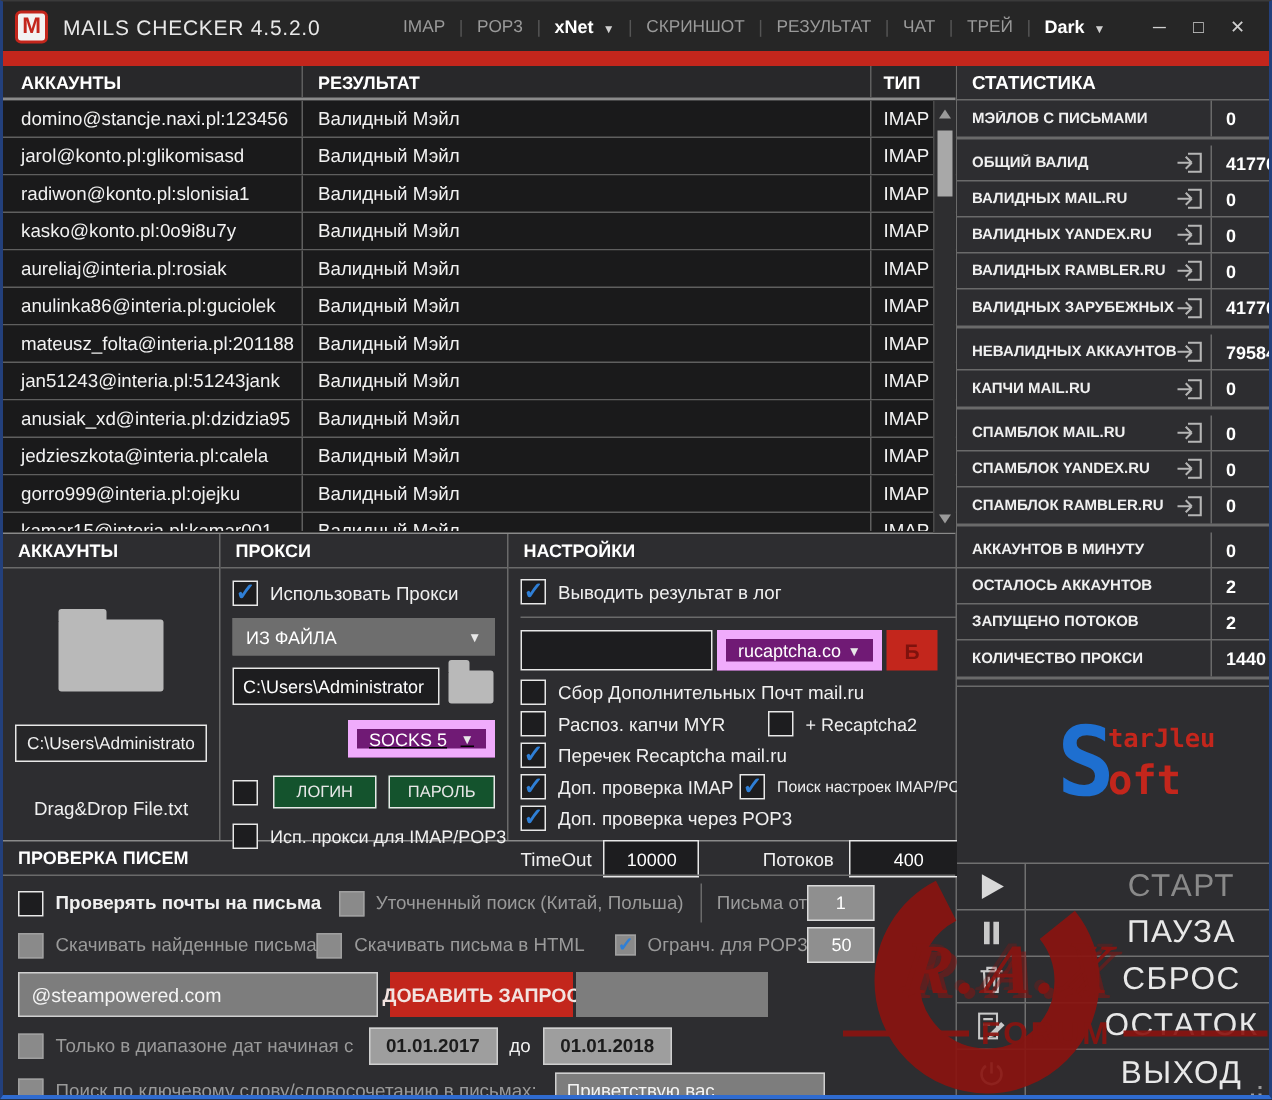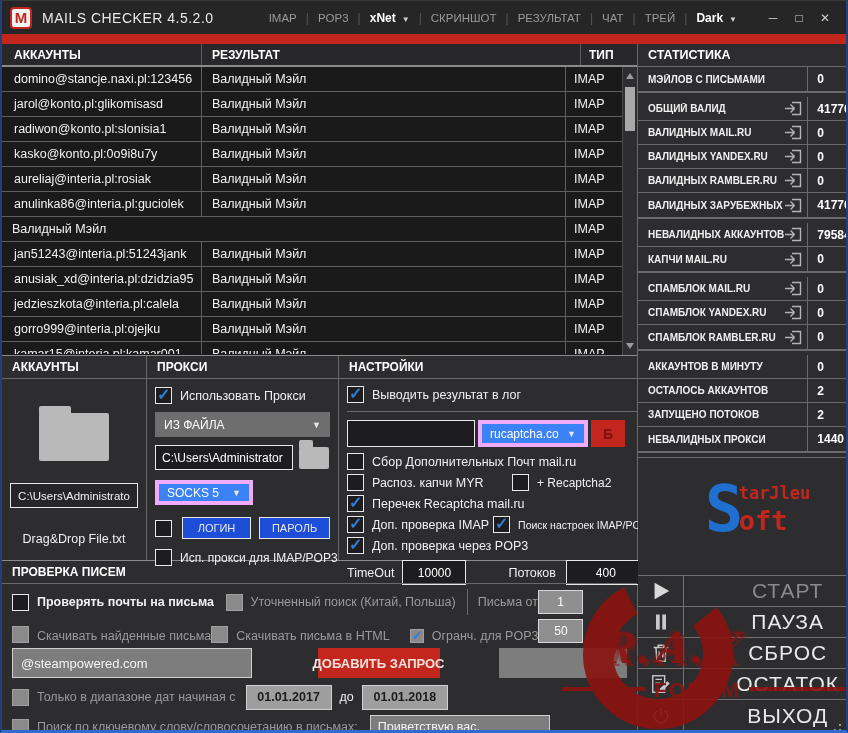--- a/index.html
+++ b/index.html
@@ -24,21 +24,21 @@
   .main{display:flex;height:687px;}
   .leftcol{width:636px;display:flex;flex-direction:column;border-right:1px solid #6a6a6a;}
   .rightcol{flex:1;display:flex;flex-direction:column;background:#2d2d30;position:relative;}
   
   .tablewrap{position:relative;height:312px;border-bottom:1px solid #8a8a8a;background:#1a1a1b;}
   .thead{display:flex;height:23px;background:#28282a;border-bottom:2px solid #8a8a8a;color:#fff;font-size:12px;font-weight:bold;}
   .thead .c1,.trow .c1{width:200px;border-right:1px solid #5f5f5f;padding-left:12px;}
   .thead .c2,.trow .c2{flex:1;border-right:1px solid #5f5f5f;padding-left:10px;}
   .thead .c3,.trow .c3{width:56px;padding-left:8px;}
   .thead span{line-height:23px;}
-  .tbody{height:287px;overflow:hidden;margin-right:15px;}
+  .tbody{height:287px;overflow:hidden;}
   .trow{display:flex;height:25px;border-bottom:1px solid #5f5f5f;color:#f2f2f2;font-size:12.5px;background:#1a1a1b;}
   .trow span{line-height:24px;white-space:nowrap;overflow:hidden;}
   .vscroll{position:absolute;top:23px;right:0;bottom:0;width:15px;background:#2e2e30;border-left:1px solid #4a4a4a;}
   .sarrow{position:absolute;left:3px;width:0;height:0;border-left:4px solid transparent;border-right:4px solid transparent;}
   .sarrow.up{top:6px;border-bottom:6px solid #9a9a9a;}
   .sarrow.down{bottom:6px;border-top:6px solid #9a9a9a;}
   .sthumb{position:absolute;top:20px;left:2px;width:10px;height:44px;background:#a8a8a8;}
   
   .mid{display:flex;height:205px;border-bottom:1px solid #8a8a8a;}
   .panel{display:flex;flex-direction:column;}
@@ -56,35 +56,35 @@
   .draghint{margin-top:24px;color:#f0f0f0;font-size:12.5px;}
   .pbody{padding:8px;flex:1;}
   .row{display:flex;align-items:center;}
   .cb{width:17px;height:17px;background:#1d1d1f;border:1px solid #e8e8e8;position:relative;flex:none;}
   .cb.on::after{content:"✓";color:#2f7fd6;font-weight:bold;font-size:16px;position:absolute;left:1px;top:-3px;}
   .cb.dis{background:#8a8a8a;border-color:#9f9f9f;}
   .cb.small{width:14px;height:14px;}
   .cb.small::after{font-size:13px;top:-2px;}
   .lbl{color:#f0f0f0;font-size:12.5px;margin-left:8px;white-space:nowrap;}
   .lbl.gray{color:#9a9a9a;}
-  .select{height:25px;border:4px solid #f0abfc;background:#3b82f6;color:#fff;font-size:12px;
+  .select{height:25px;border:6px solid #f0abfc;background:#701a75;color:#fff;font-size:12px;
     display:flex;align-items:center;padding:0 8px;position:relative;}
   .select .arr{margin-left:auto;font-size:9px;color:#e8e8e8;}
   .select.graybg{background:#6e6e6e;border:1px solid #6e6e6e;}
   .tinput{background:#1d1d1f;border:1px solid #e8e8e8;color:#fff;font-size:12px;padding:0 6px;height:25px;}
-  .btn{border:1px solid #e8e8e8;background:#1d4ed8;color:#e8e8e8;font-size:11px;display:flex;align-items:center;justify-content:center;}
+  .btn{border:1px solid #e8e8e8;background:#14532d;color:#e8e8e8;font-size:11px;display:flex;align-items:center;justify-content:center;}
   .hline{height:1px;background:#6a6a6a;margin:8px 0;}
   .redbtn{background:#c3261c;border:none;color:#7e120d;font-weight:bold;}
   
   .letters{flex:1;overflow:hidden;}
   .letters .pbody{padding:5px 10px 0 10px;}
   .lrow{display:flex;align-items:center;height:26px;margin-bottom:2px;}
   .vsep{width:1px;height:26px;background:#6a6a6a;margin:0 10px;}
   .numin{width:45px;height:24px;background:#8f8f8f;border:1px solid #d9d9d9;color:#fff;font-size:12px;text-align:center;margin-left:auto;margin-right:44px;}
-  .queryrow{display:flex;align-items:center;height:30px;margin:5px 0 6px 0;justify-content:space-between;}
+  .queryrow{display:flex;align-items:center;height:30px;margin:5px 0 6px 0;}
   .queryin{width:240px;height:30px;background:#7d7d7d;border:1px solid #cfcfcf;color:#f4f4f4;font-size:13px;padding:0 8px;}
   .addbtn{width:122px;height:30px;margin-left:8px;background:#c3261c;color:#f2e3e0;font-weight:bold;font-size:13px;
     display:flex;align-items:center;justify-content:center;border:none;white-space:nowrap;}
   .grayblock{width:128px;height:30px;background:#7d7d7d;margin-left:2px;}
   .datein{width:86px;height:25px;background:#9e9e9e;border:1px solid #cfcfcf;color:#1c1c1c;font-weight:bold;font-size:12.5px;text-align:center;}
   .kwin{width:180px;height:25px;background:#7d7d7d;border:1px solid #cfcfcf;color:#f4f4f4;font-size:12.5px;padding:0 7px;margin-left:12px;}
   
   .stats{border-bottom:1px solid #6a6a6a;}
   .shead{height:23px;line-height:23px;color:#fff;font-size:12.5px;font-weight:bold;padding-left:10px;border-bottom:1px solid #6a6a6a;}
   .sgroup{border-bottom:2px solid #6a6a6a;margin-bottom:4px;}
@@ -186,20 +186,21 @@
               <span class="c1">aureliaj@interia.pl:rosiak</span>
               <span class="c2">Валидный Мэйл</span>
               <span class="c3">IMAP</span>
             </div>
             <div class="trow">
               <span class="c1">anulinka86@interia.pl:guciolek</span>
               <span class="c2">Валидный Мэйл</span>
               <span class="c3">IMAP</span>
             </div>
             <div class="trow">
+              <span class="c1">mateusz_folta@interia.pl:201188</span>
               <span class="c2">Валидный Мэйл</span>
               <span class="c3">IMAP</span>
             </div>
             <div class="trow">
               <span class="c1">jan51243@interia.pl:51243jank</span>
               <span class="c2">Валидный Мэйл</span>
               <span class="c3">IMAP</span>
             </div>
             <div class="trow">
               <span class="c1">anusiak_xd@interia.pl:dzidzia95</span>
@@ -247,21 +248,21 @@
               <span class="lbl">Использовать Прокси</span>
             </div>
             <div class="select graybg" style="margin-bottom:8px;">
               <span>ИЗ ФАЙЛА</span>
               <span class="arr">▼</span>
             </div>
             <div class="row" style="margin-bottom:10px;">
               <input class="tinput" style="width: 138px;" value="C:\Users\Administrator">
               <div class="folder small" style="margin-left:6px;"></div>
             </div>
-            <div class="row" style="margin-bottom:12px;">
+            <div class="row" style="justify-content:flex-end;margin-bottom:12px;text-decoration:underline;">
               <div class="select" style="width:98px;">
                 <span>SOCKS 5</span>
                 <span class="arr">▼</span>
               </div>
             </div>
             <div class="row" style="margin-bottom:10px;">
               <span class="cb"></span>
               <div class="btn" style="width:70px;height:22px;margin-left:10px;">ЛОГИН</div>
               <div class="btn" style="width:72px;height:22px;margin-left:8px;">ПАРОЛЬ</div>
             </div>
@@ -327,21 +328,21 @@
         <div class="pbody">
           <div class="lrow">
             <span class="cb"></span>
             <span class="lbl" style="font-weight:bold;width:190px;">Проверять почты на письма</span>
             <span class="cb dis"></span>
             <span class="lbl gray" style="width:208px;">Уточненный поиск (Китай, Польша)</span>
             <div class="vsep"></div>
             <span class="lbl gray" style="margin-left:0;">Письма от</span>
             <input class="numin" value="1" style="">
           </div>
-          <div class="lrow" style="margin-bottom:4px;align-items:flex-end;">
+          <div class="lrow" style="margin-bottom:4px;">
             <span class="cb dis"></span>
             <span class="lbl gray" style="width:190px;">Скачивать найденные письма</span>
             <span class="cb dis"></span>
             <span class="lbl gray" style="width:176px;">Скачивать письма в HTML</span>
             <div class="vsep"></div>
             <span class="cb dis small on"></span>
             <span class="lbl gray">Огранч. для POP3</span>
             <input class="numin" value="50" style="">
           </div>
           <div class="queryrow">
@@ -488,21 +489,21 @@
               </div>
               <div class="srow">
                 <span class="slabel">ОСТАЛОСЬ АККАУНТОВ</span>
                 <span class="sval">2</span>
               </div>
               <div class="srow">
                 <span class="slabel">ЗАПУЩЕНО ПОТОКОВ</span>
                 <span class="sval">2</span>
               </div>
               <div class="srow">
-                <span class="slabel">НЕВАЛИДНЫХ ПРОКСИ</span>
+                <span class="slabel">КОЛИЧЕСТВО ПРОКСИ</span>
                 <span class="sval">1440</span>
               </div>
             </div>
           </div>
       </div>
 
       <div class="brand">
         <div class="brandbox">
           <span class="bigS">S</span>
           <span class="brandtop">tarJleu</span>

